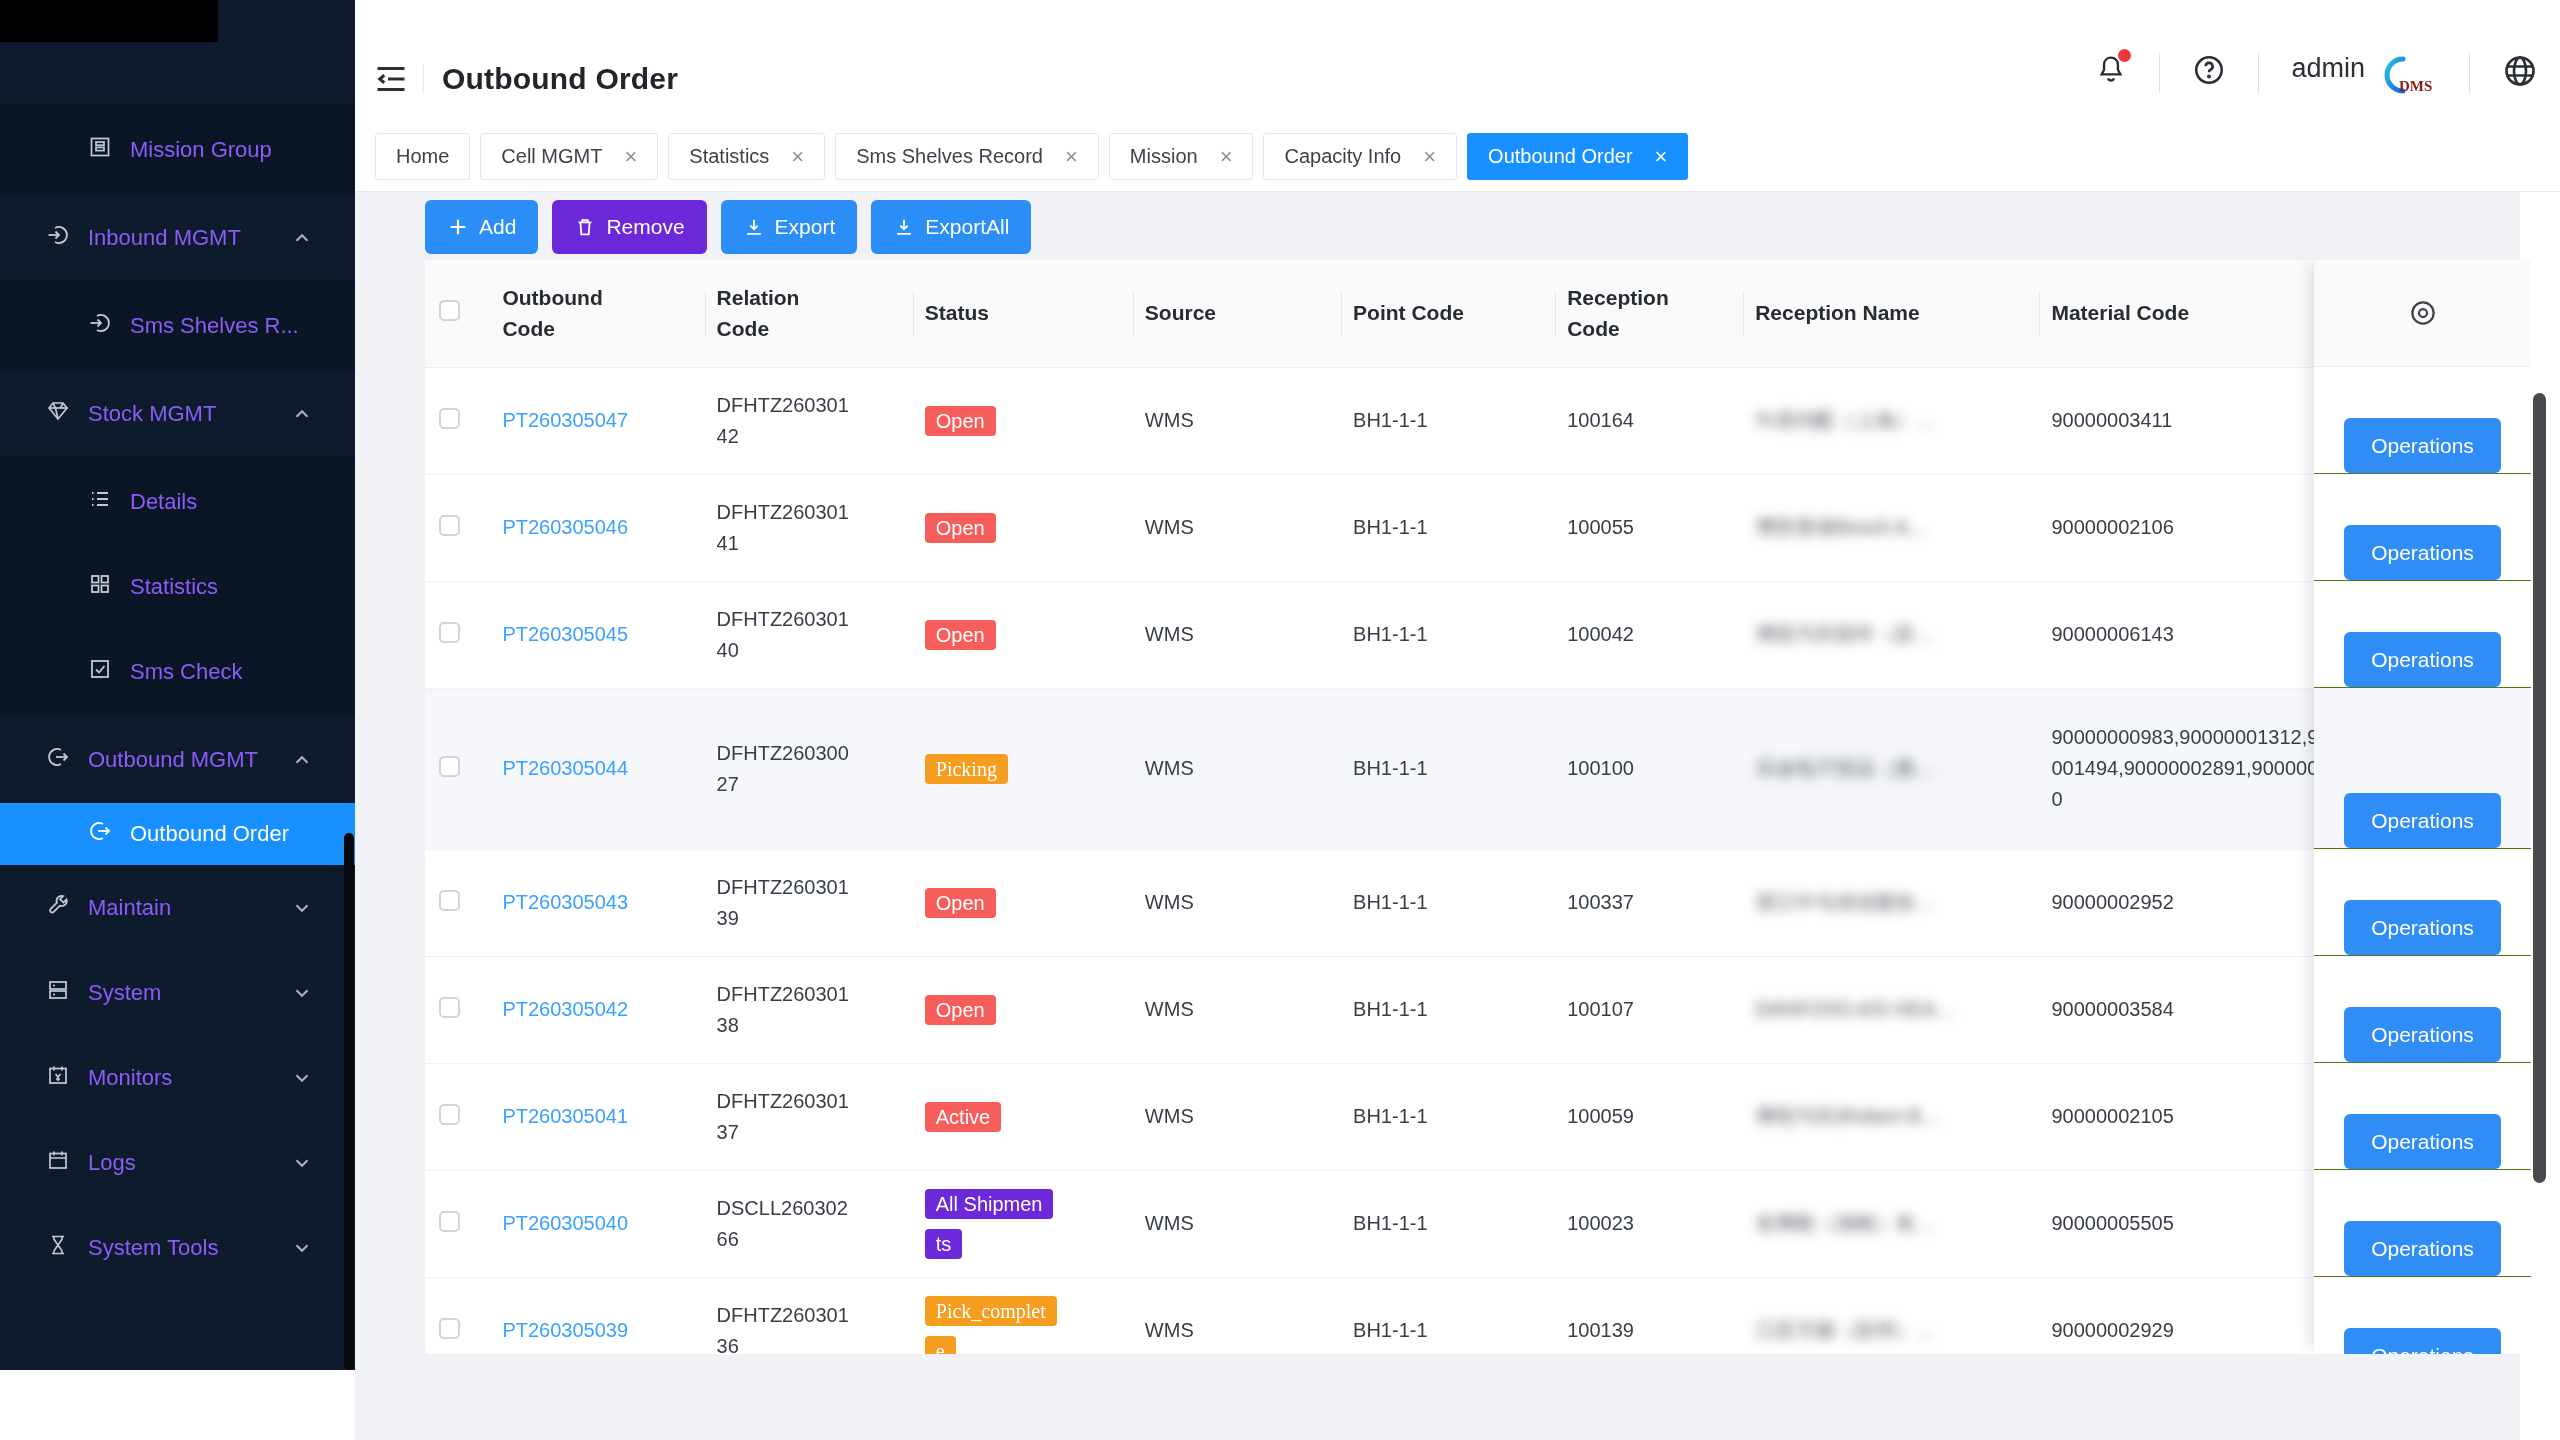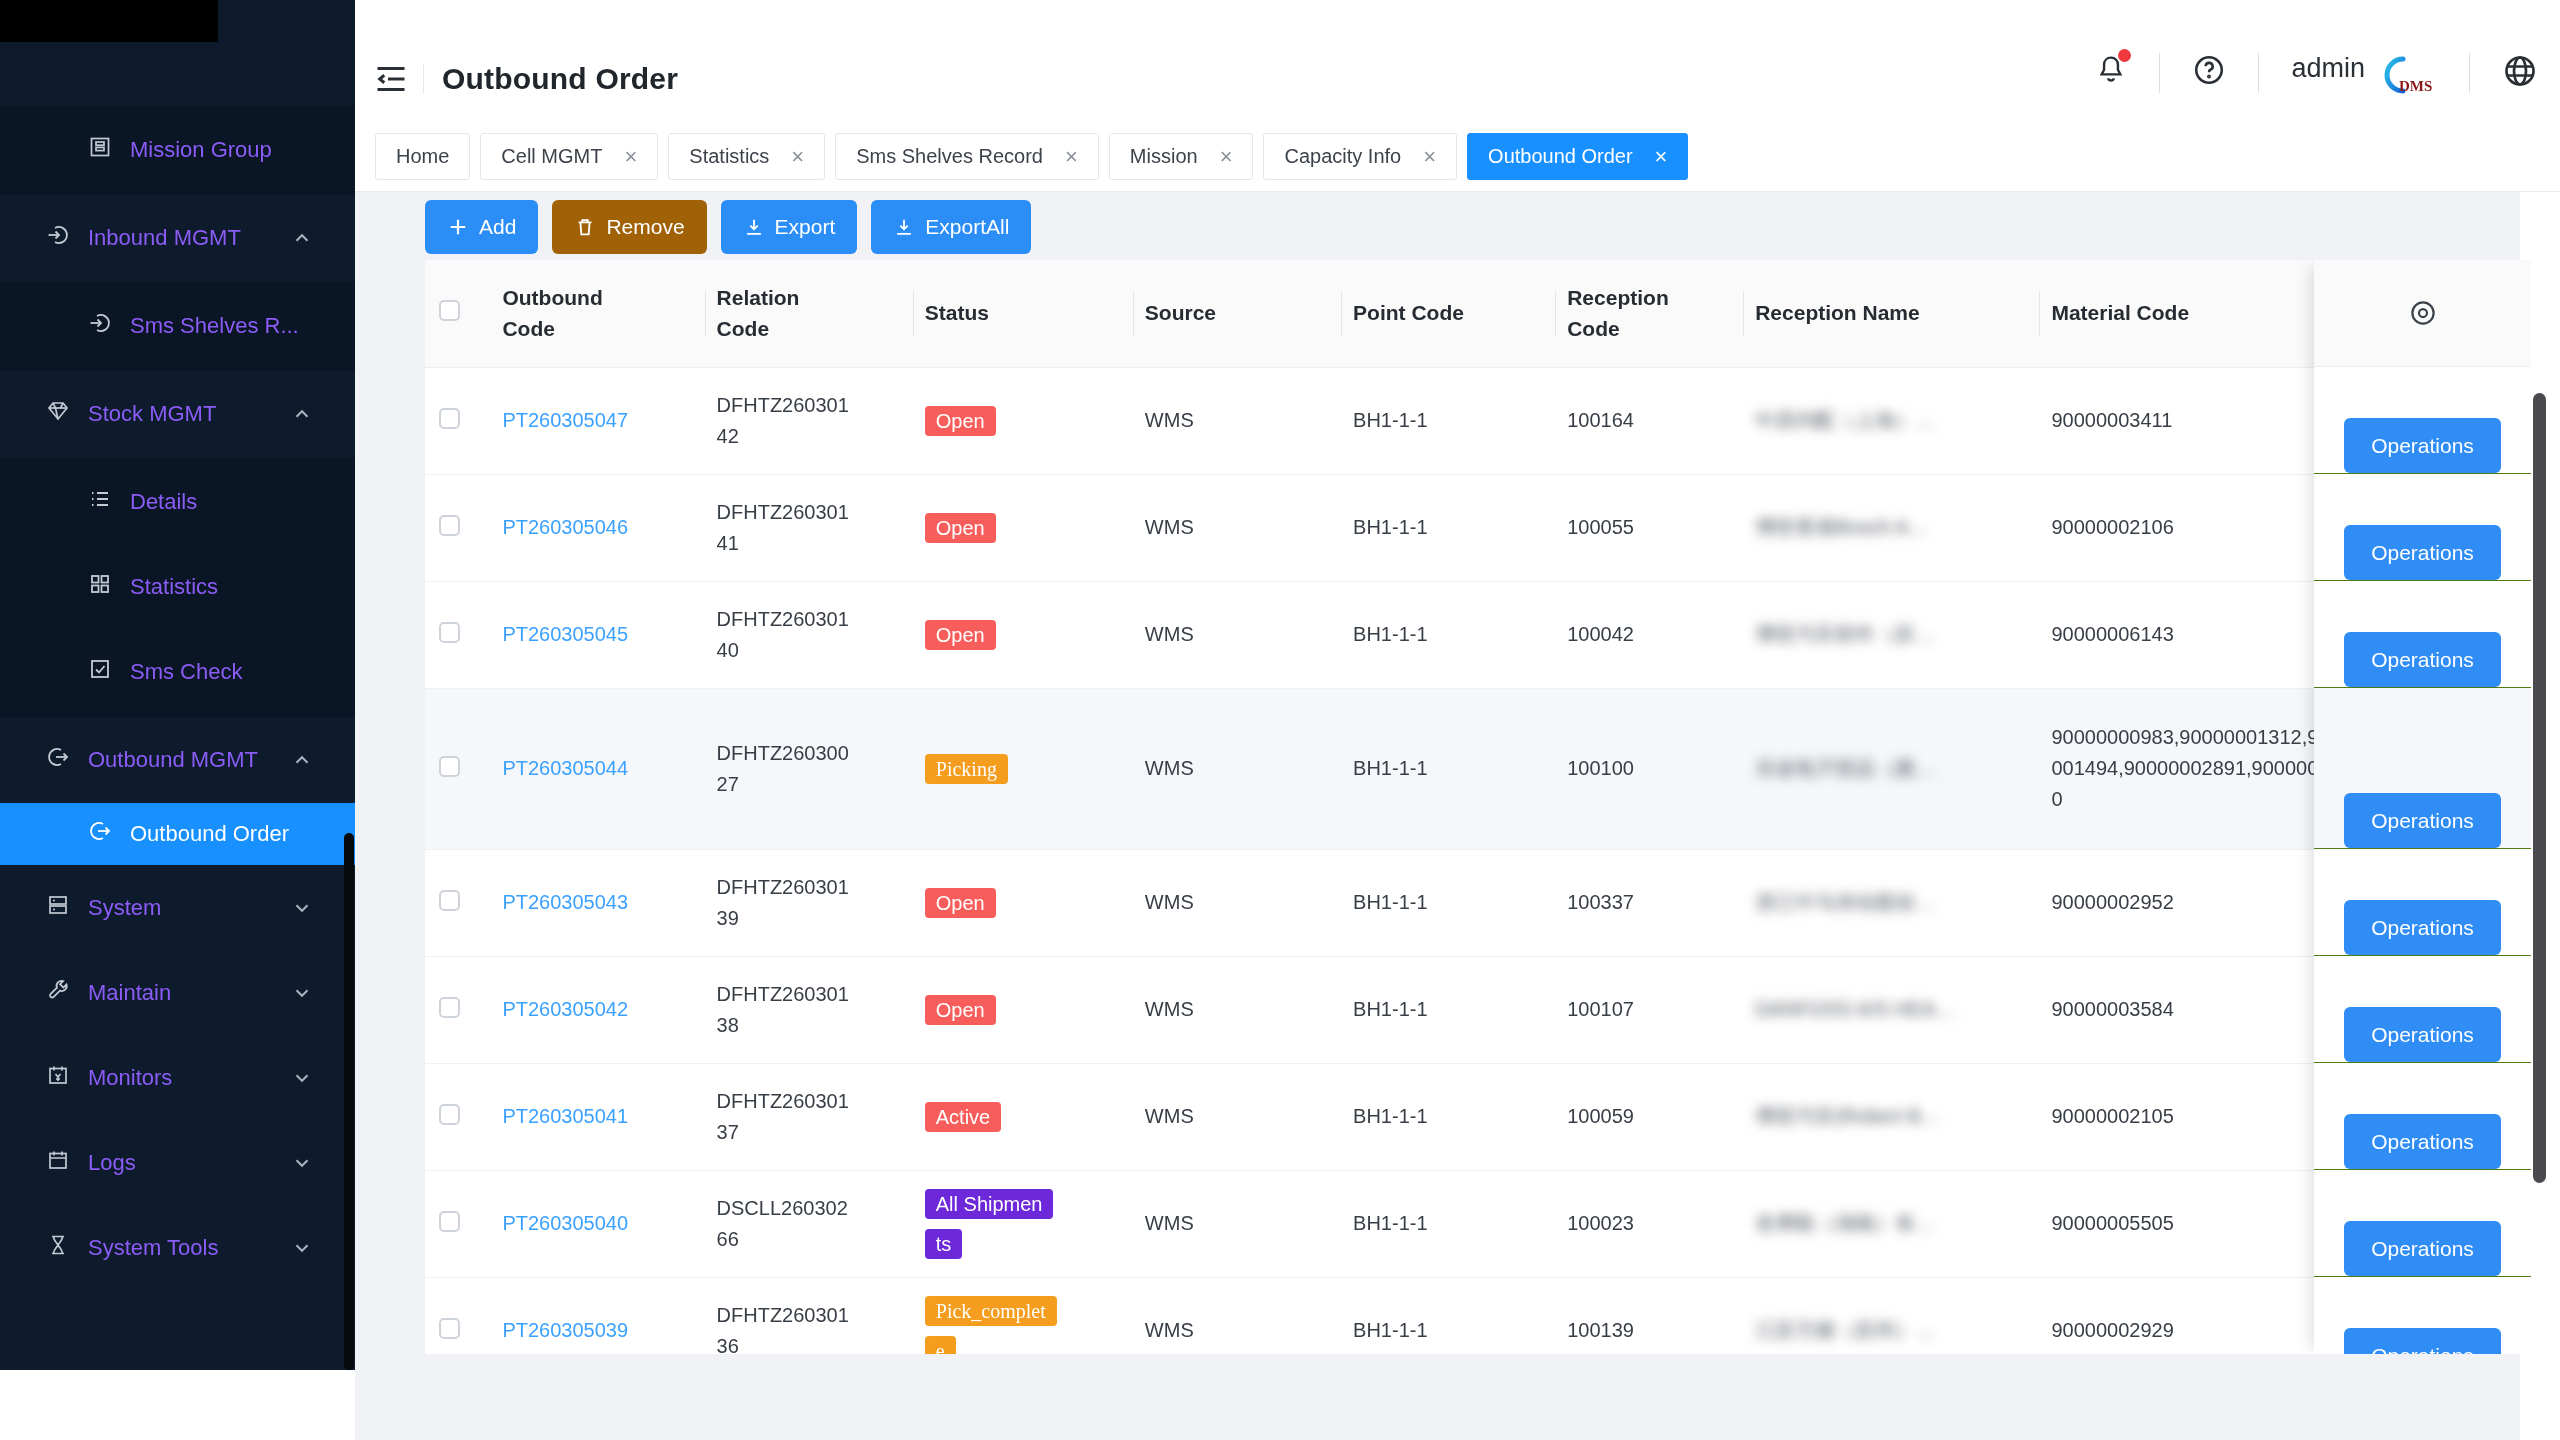--- a/index.html
+++ b/index.html
@@ -57,21 +57,21 @@
   .content{flex:1;position:relative;background:#F0F2F5;padding:8px 29px 0 70px;min-width:0;}
   .scroll-gutter{position:absolute;right:0;top:0;bottom:0;width:40px;background:#fff;}
   .page-scrollthumb{position:absolute;right:14px;top:201px;width:13px;height:790px;
     background:#4A4A4E;border-radius:7px;z-index:6;}
 
   .toolbar{display:flex;gap:14px;height:54px;margin-bottom:6px;}
   .btn{display:flex;align-items:center;gap:10px;height:54px;padding:0 22px;border:none;
     border-radius:6px;font-size:21px;color:#fff;cursor:pointer;
     font-family:"Liberation Sans",sans-serif;}
   .btn.primary{background:#2B8DF6;}
-  .btn.danger{background:#a16207;}
+  .btn.danger{background:#6d28d9;}
 
   
   .card{position:relative;background:#fff;height:1094px;overflow:hidden;border-radius:2px;}
   .table-scroll{width:100%;height:100%;overflow:hidden;}
   table{border-collapse:collapse;table-layout:fixed;width:2508px;font-size:20px;color:#383E46;}
   th,td{text-align:left;padding:10px 0 10px 12px;vertical-align:middle;}
   thead tr{height:107px;background:#FAFAFA;}
   thead th{position:relative;font-size:21px;font-weight:700;color:#272C33;
     border-bottom:1px solid #EBEDF0;}
   thead th:nth-child(n+3)::after{content:'';position:absolute;left:0;top:31px;height:45px;
@@ -232,41 +232,41 @@
                 <path d="M10 12h11"></path>
                 <path d="M17.5 8.5L21 12l-3.5 3.5"></path>
               </svg>
           </span>
           <span class="m-label">Outbound Order</span>
         </div>
       </div>
 
       <div class="m-item group collapsed">
         <span>
+          <svg width="24" height="24" viewBox="0 0 24 24" fill="none" stroke="#C3CAD3" stroke-width="1.8">
+              <path d="M20.5 6.5a5 5 0 0 1-6.6 6.2l-6.2 6.2a2.1 2.1 0 0 1-3-3l6.2-6.2a5 5 0 0 1 6.2-6.6l-3.1 3.1 3.4 3.4 3.1-3.1z"></path>
+            </svg>
+        </span>
+        <span class="m-label">Maintain</span>
+        <span class="chev">
+          <svg width="22" height="22" viewBox="0 0 24 24" fill="none" stroke="#AAB3BF" stroke-width="2.2">
+              <polyline points="6,9 12,15 18,9"></polyline>
+            </svg>
+        </span>
+      </div>
+
+      <div class="m-item group collapsed">
+        <span>
           <svg width="24" height="24" viewBox="0 0 24 24" fill="none" stroke="#C3CAD3" stroke-width="1.7">
               <rect x="4" y="4" width="16" height="7"></rect>
               <rect x="4" y="13" width="16" height="7"></rect>
               <path d="M7 7.5h2M7 16.5h2"></path>
             </svg>
         </span>
         <span class="m-label">System</span>
-        <span class="chev">
-          <svg width="22" height="22" viewBox="0 0 24 24" fill="none" stroke="#AAB3BF" stroke-width="2.2">
-              <polyline points="6,9 12,15 18,9"></polyline>
-            </svg>
-        </span>
-      </div>
-
-      <div class="m-item group collapsed">
-        <span>
-          <svg width="24" height="24" viewBox="0 0 24 24" fill="none" stroke="#C3CAD3" stroke-width="1.8">
-              <path d="M20.5 6.5a5 5 0 0 1-6.6 6.2l-6.2 6.2a2.1 2.1 0 0 1-3-3l6.2-6.2a5 5 0 0 1 6.2-6.6l-3.1 3.1 3.4 3.4 3.1-3.1z"></path>
-            </svg>
-        </span>
-        <span class="m-label">Maintain</span>
         <span class="chev">
           <svg width="22" height="22" viewBox="0 0 24 24" fill="none" stroke="#AAB3BF" stroke-width="2.2">
               <polyline points="6,9 12,15 18,9"></polyline>
             </svg>
         </span>
       </div>
 
       <div class="m-item group collapsed">
         <span>
           <svg width="24" height="24" viewBox="0 0 24 24" fill="none" stroke="#C3CAD3" stroke-width="1.7">

